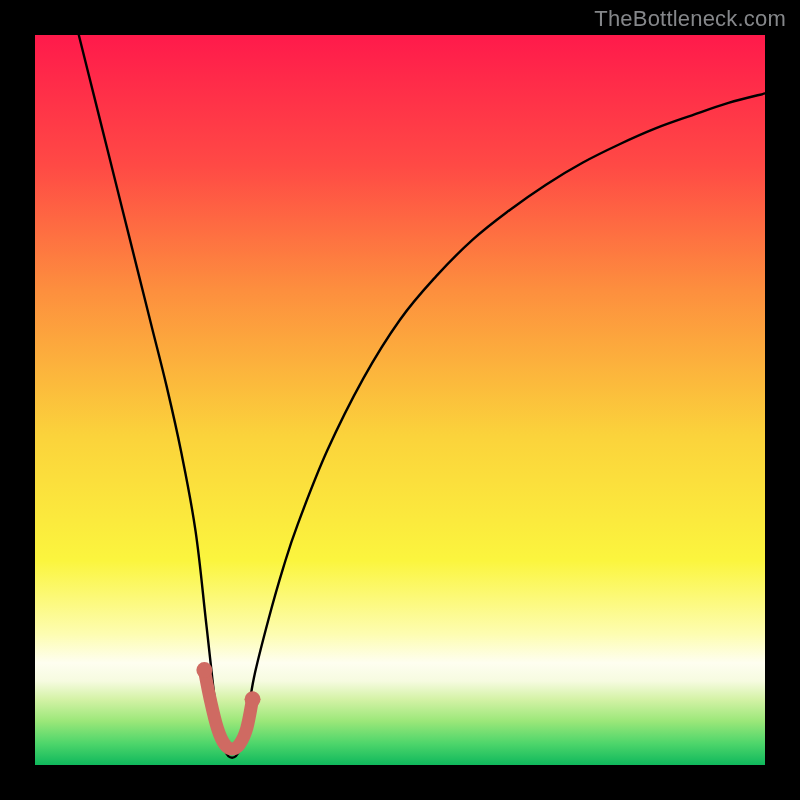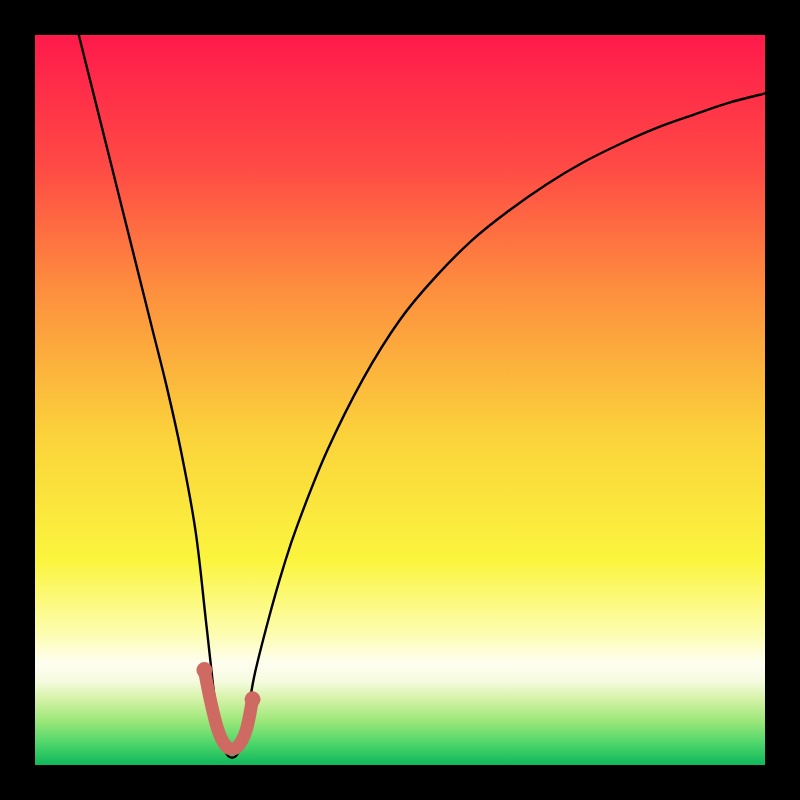--- a/index.html
+++ b/index.html
@@ -81,13 +81,14 @@
     <svg class="curves" viewBox="0 0 730 730" preserveAspectRatio="none">
       <path id="main-curve" fill="none" stroke="#000000" stroke-width="2.4" stroke-linejoin="round" stroke-linecap="round" d="M 43.80 0.00 C 46.43 10.51, 53.14 37.38, 58.40 58.40 C 63.66 79.42, 67.74 95.78, 73.00 116.80 C 78.26 137.82, 82.34 154.18, 87.60 175.20 C 92.86 196.22, 96.94 212.58, 102.20 233.60 C 107.46 254.62, 111.54 270.98, 116.80 292.00 C 122.06 313.02, 126.14 328.06, 131.40 350.40 C 136.66 372.74, 140.74 389.82, 146.00 416.10 C 151.26 442.38, 156.00 464.86, 160.60 496.40 C 165.20 527.94, 167.61 557.14, 171.55 591.30 C 175.49 625.46, 179.22 663.86, 182.50 686.20 C 185.78 708.54, 187.17 708.83, 189.80 715.40 C 192.43 721.97, 194.47 722.70, 197.10 722.70 C 199.73 722.70, 201.77 721.97, 204.40 715.40 C 207.03 708.83, 209.07 699.34, 211.70 686.20 C 214.33 673.06, 215.06 660.80, 219.00 642.40 C 222.94 624.00, 228.34 603.71, 233.60 584.00 C 238.86 564.29, 242.94 549.98, 248.20 532.90 C 253.46 515.82, 254.92 510.12, 262.80 489.10 C 270.68 468.08, 280.17 442.38, 292.00 416.10 C 303.83 389.82, 315.36 366.75, 328.50 343.10 C 341.64 319.45, 351.86 303.10, 365.00 284.70 C 378.14 266.30, 388.36 255.35, 401.50 240.90 C 414.64 226.45, 424.86 216.23, 438.00 204.40 C 451.14 192.57, 461.36 185.06, 474.50 175.20 C 487.64 165.35, 497.86 158.19, 511.00 149.65 C 524.14 141.11, 534.36 134.98, 547.50 127.75 C 560.64 120.52, 570.86 115.68, 584.00 109.50 C 597.14 103.32, 607.36 98.70, 620.50 93.44 C 633.64 88.18, 643.86 84.90, 657.00 80.30 C 670.14 75.70, 680.36 71.83, 693.50 67.89 C 706.64 63.95, 723.43 60.11, 730.00 58.40"></path>
       <path id="highlight-curve" fill="none" stroke="#cf6a62" stroke-width="13" stroke-linejoin="round" stroke-linecap="round" d="M 169.36 635.10 C 170.41 640.36, 172.83 653.79, 175.20 664.30 C 177.57 674.81, 179.87 685.35, 182.50 693.50 C 185.13 701.65, 187.17 705.88, 189.80 709.56 C 192.43 713.24, 194.47 713.94, 197.10 713.94 C 199.73 713.94, 201.77 713.24, 204.40 709.56 C 207.03 705.88, 209.33 701.65, 211.70 693.50 C 214.07 685.35, 216.49 669.56, 217.54 664.30"></path>
       <g id="highlight-dots">
           <circle cx="169.36" cy="635.10" r="8" fill="#cf6a62"></circle>
           <circle cx="217.54" cy="664.30" r="8" fill="#cf6a62"></circle>
         </g>
     </svg>
   </div>
 
+  <div class="watermark">TheBottleneck.com</div>
 </div>
 
 </body></html>

